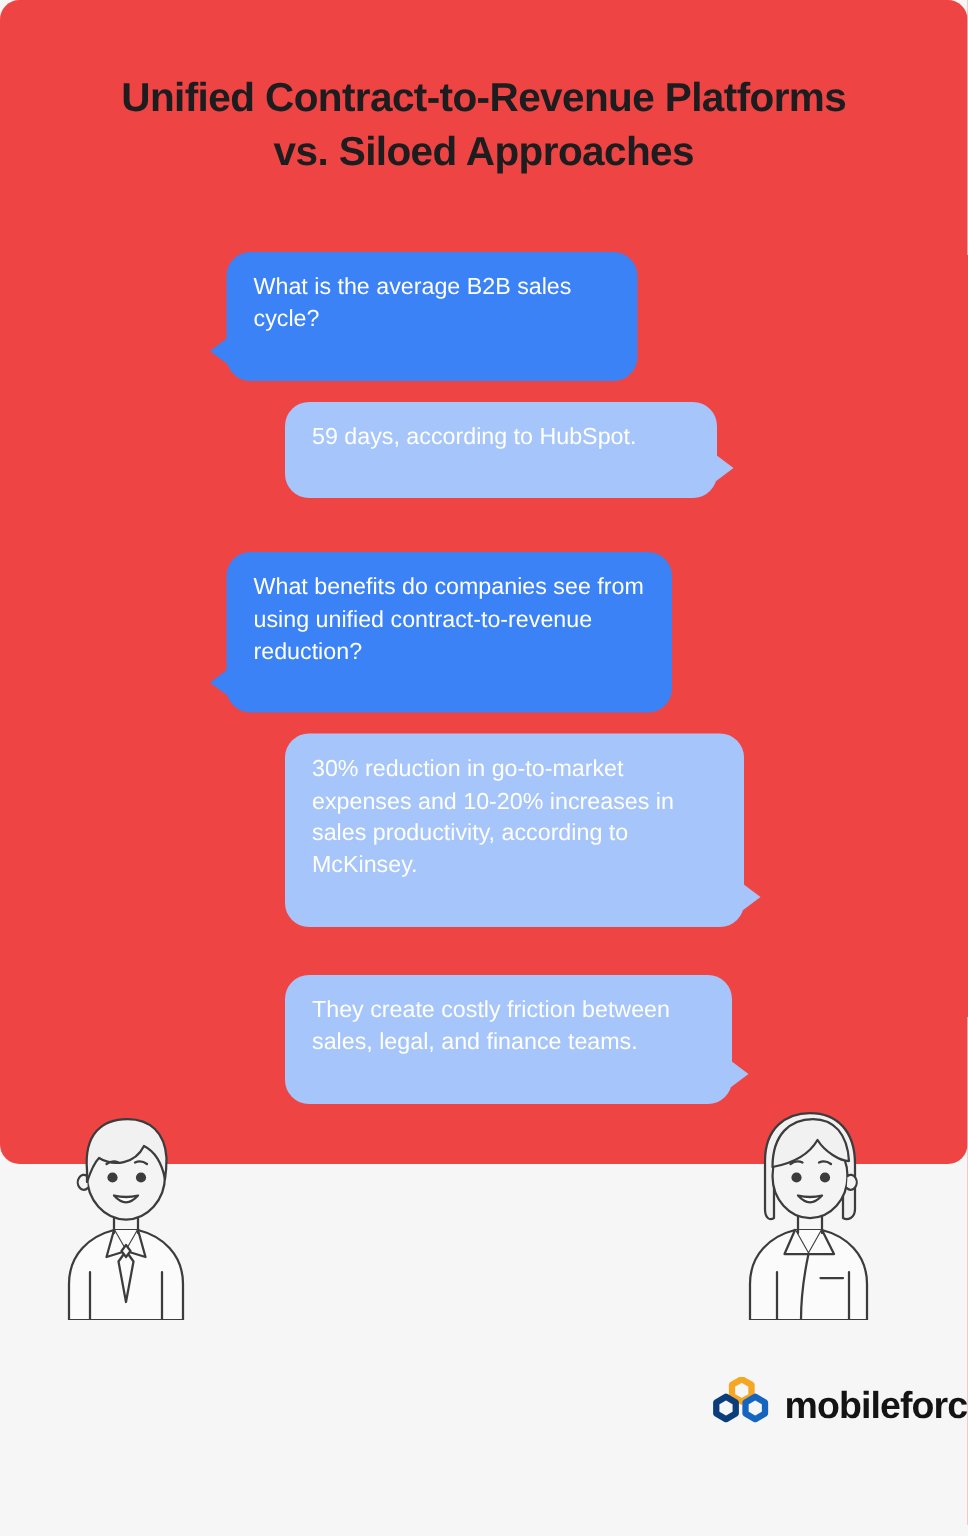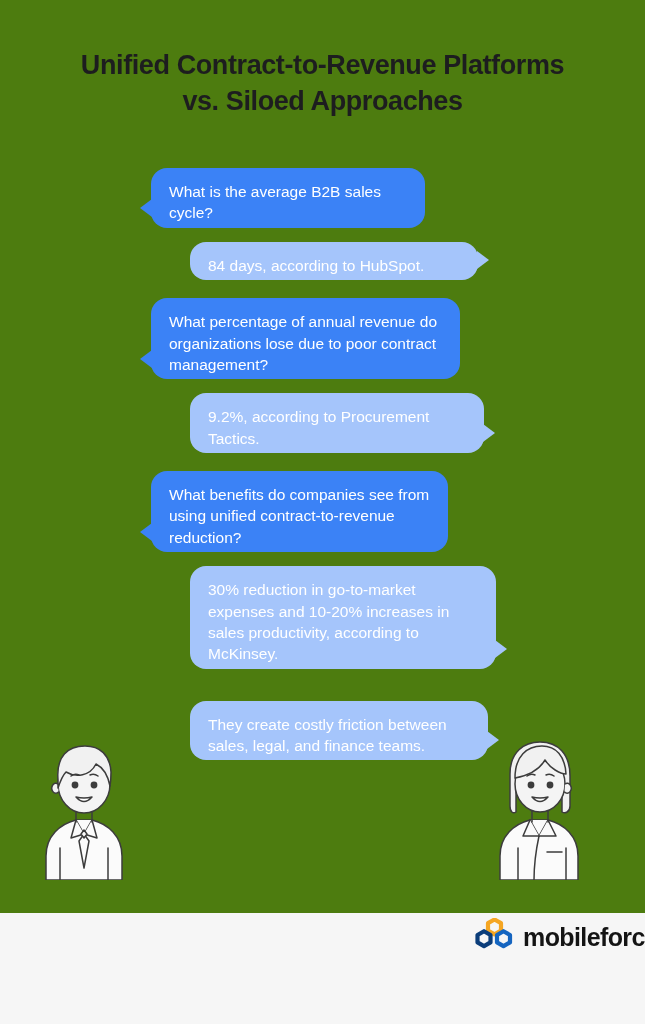--- a/index.html
+++ b/index.html
@@ -2,39 +2,39 @@
 <html><head>
 <meta charset="utf-8">
 <style>
   * { margin:0; padding:0; box-sizing:border-box; }
   html, body {
     width:645px; height:1024px;
     background:#f6f6f6;
     font-family:"Liberation Sans", sans-serif;
     overflow:hidden;
   }
-  .page { position:relative; width:645px; height:913px; background:#4d7c0f; }
+  .page { position:relative; width:645px; height:776px; background:#ef4444;border-radius:13px; }
 
   
   .title {
     position:absolute; left:40px; top:48px; width:565px;
     text-align:center;
     font-size:27px; font-weight:bold; line-height:1.33;
     color:#1d1d1f; letter-spacing:-0.4px;
   }
   .title .line { display:block; }
 
   
   .chat { position:absolute; left:0; top:168px; width:645px; }
   .row { position:relative; width:645px; }
 
   .bubble {
     position:relative;
     border-radius:16px;
-    padding:13px 18px 4px 18px;
+    padding:13px 18px 30px 18px;
     font-size:15.5px;
     line-height:1.38;
     color:#ffffff;
   }
   .bubble .txt { display:block; white-space:pre-line; }
 
   
   .q {
     background:#3b82f6;
     margin-left:151px;
@@ -100,35 +100,26 @@
   </h1>
 
   <div class="chat">
 
     <div class="row">
       <div class="bubble q">
         <span class="txt">What is the average B2B sales cycle?</span>
       </div>
       <div class="gap-a"></div>
       <div class="bubble a">
-        <span class="txt">84 days, according to HubSpot.</span>
+        <span class="txt">59 days, according to HubSpot.</span>
       </div>
     </div>
 
     <div class="gap-q"></div>
 
-    <div class="row">
-      <div class="bubble q wide">
-        <span class="txt">What percentage of annual revenue do organizations lose due to poor contract management?</span>
-      </div>
-      <div class="gap-a"></div>
-      <div class="bubble a w2">
-        <span class="txt">9.2%, according to Procurement Tactics.</span>
-      </div>
-    </div>
 
     <div class="gap-q"></div>
 
     <div class="row">
       <div class="bubble q wide2">
         <span class="txt">What benefits do companies see from using unified contract-to-revenue reduction?</span>
       </div>
       <div class="gap-a"></div>
       <div class="bubble a w3">
         <span class="txt">30% reduction in go-to-market expenses and 10-20% increases in sales productivity, according to McKinsey.</span>

